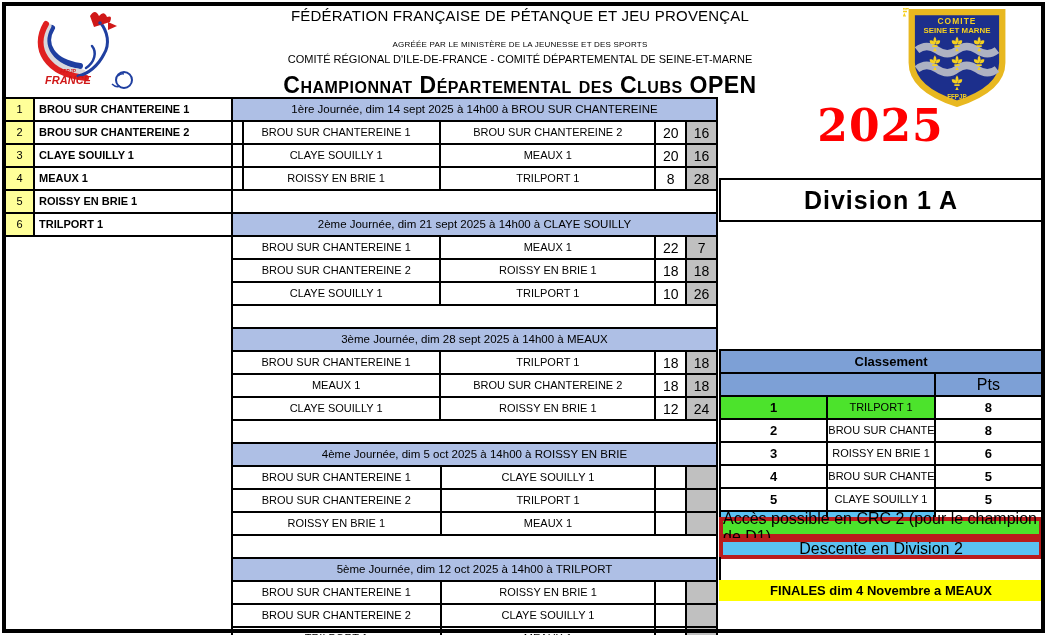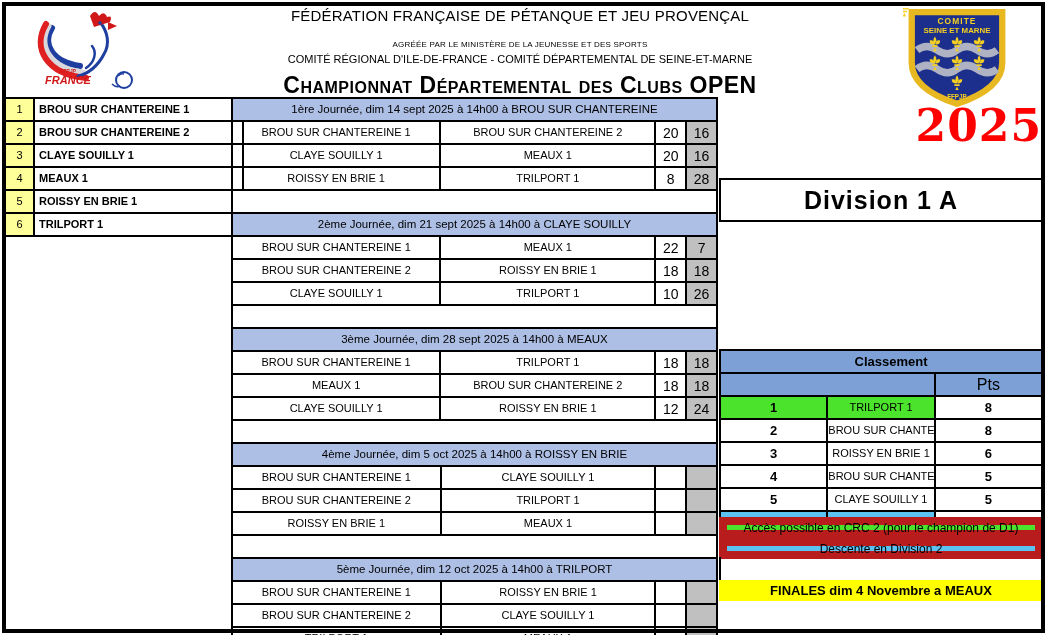--- a/index.html
+++ b/index.html
@@ -28,39 +28,39 @@
 
   
   .journees{position:absolute;left:231px;top:97px;width:487px;}
   .journee+.journee{margin-top:-2px;}
   .journee td.jhead{background:var(--journee-header);font-size:11.5px;margin-top:34px;}
   .journee td.score{font-size:14px;}
   .journee td.away-score{background:var(--score-away-bg);}
   .journee td.blank{background:#fff;}
 
   
-  .year{position:absolute;left:719px;top:100px;width:323px;text-align:right;
+  .year{position:absolute;left:719px;top:100px;width:323px;text-align:center;
         font-family:"DejaVu Serif",serif;font-weight:bold;font-size:44px;
         color:var(--year-red);letter-spacing:1px;}
   .division{position:absolute;left:719px;top:178px;width:324px;height:44px;border:2px solid #000;
         box-sizing:border-box;display:flex;align-items:center;justify-content:center;
         font-size:25px;font-weight:bold;letter-spacing:1px;}
 
   .classement{position:absolute;left:719px;top:349px;width:324px;}
   .classement td.chead{background:var(--classement-header);font-weight:bold;font-size:13px;padding-left:20px;}
   .classement td.chead-empty{background:var(--classement-header);}
   .classement td.pts-head{background:var(--classement-header);font-weight:normal;font-size:16px;}
   .classement td.rank{font-weight:bold;font-size:13px;width:67px;}
   .classement td.teamname{width:206px;}
   .classement td.pts{font-weight:bold;font-size:13px;width:49px;}
   .hl-green{background:var(--green);}
   .hl-blue{background:var(--blue);}
 
   .status{position:absolute;left:719px;width:324px;height:21px;box-sizing:border-box;
-          display:flex;align-items:center;justify-content:center;font-size:12px;border:8px solid #b91c1c;}
+          display:flex;align-items:center;justify-content:center;font-size:16px;border:4px solid #b91c1c;}
   .status.acces{top:517px;background:var(--green);}
   .status.descente{top:538px;background:var(--blue);}
   .status.finales{top:580px;background:var(--yellow);font-weight:bold;font-size:13px;border:none;}
   .left-rail{position:absolute;left:719px;top:557px;width:2px;height:44px;background:#000;}
 </style>
 </head>
 <body>
 
 <div class="page">
   <div class="frame"></div>

